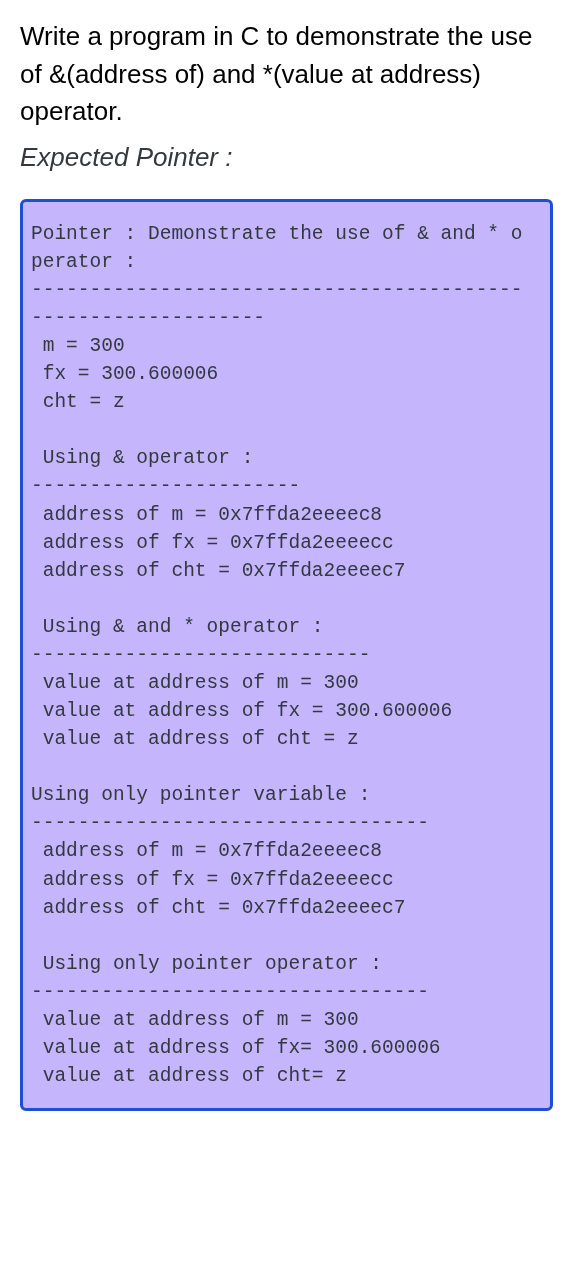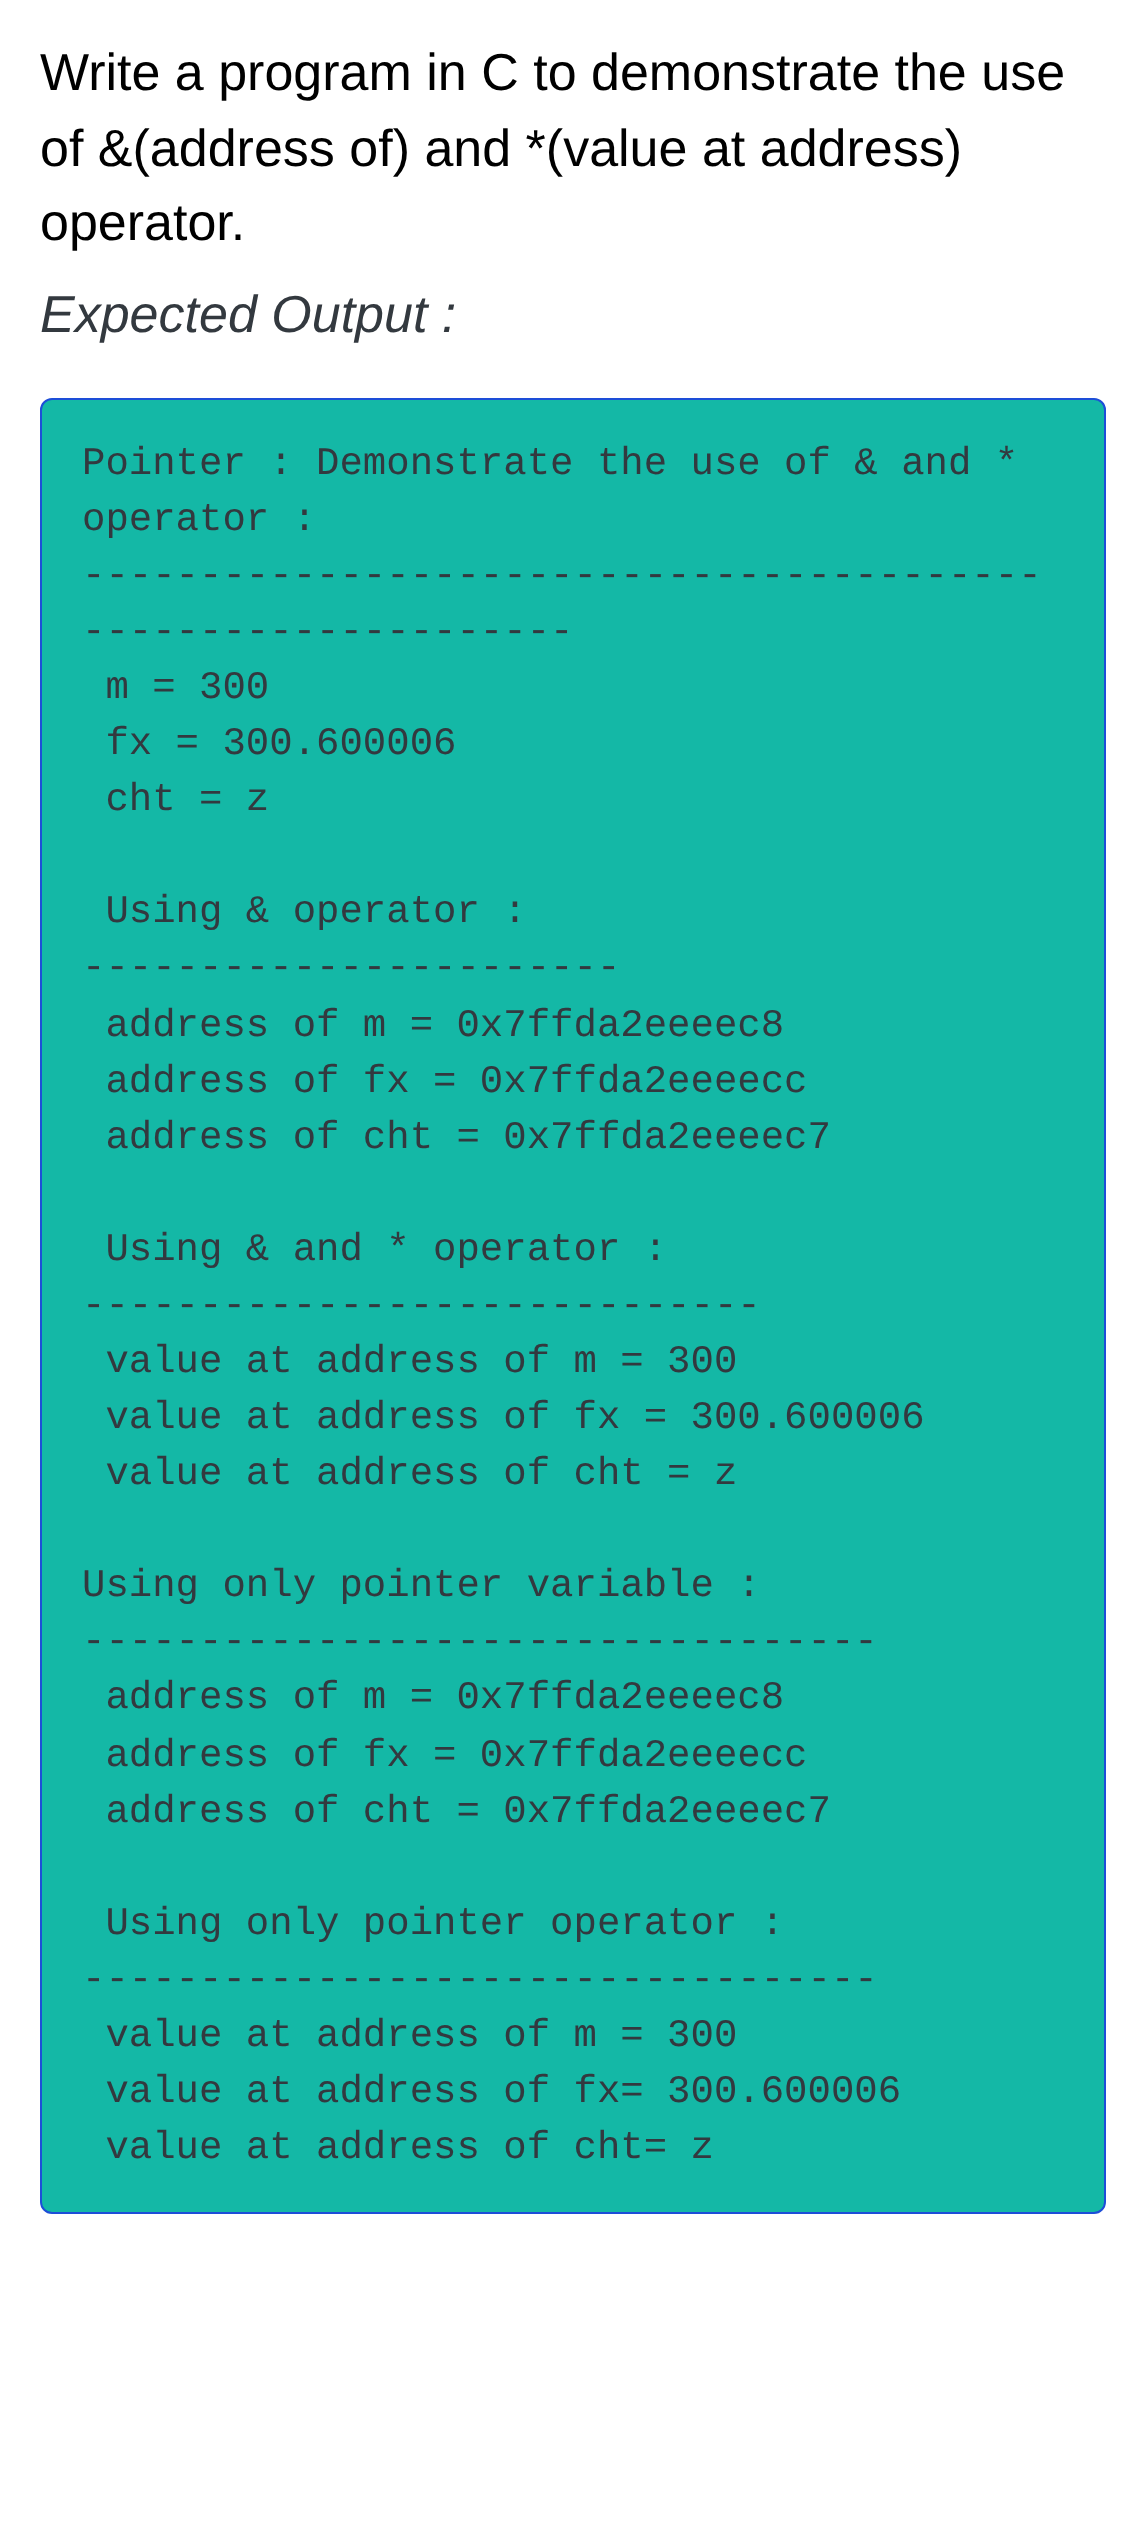--- a/index.html
+++ b/index.html
@@ -21,44 +21,44 @@
     margin-bottom: 8px;
   }
   .expected {
     font-size: 26px;
     line-height: 1.45;
     font-style: italic;
     color: #33393f;
     margin-bottom: 22px;
   }
   .codeblock {
-    border: 1px solid #1d4ed8;
+    border: 3px solid #1d4ed8;
     border-radius: 6px;
-    background: #14b8a6;
-    padding: 18px 20px 18px 20px;
+    background: #c4b5fd;
+    padding: 18px 20px 18px 8px;
     box-sizing: border-box;
   }
   .codeblock pre {
     margin: 0;
     font-family: "SFMono-Regular", Consolas, "Liberation Mono", Menlo, monospace;
     font-size: 19.5px;
     line-height: 1.44;
     color: #33393f;
     white-space: pre-wrap;
     word-break: break-all;
   }
 </style>
 </head>
 <body>
 
 <div class="page">
 
   <div class="prompt">Write a program in C to demonstrate the use of &amp;(address of) and *(value at address) operator.</div>
 
-  <div class="expected">Expected Output :</div>
+  <div class="expected">Expected Pointer :</div>
 
   <div class="codeblock">
     <pre>Pointer : Demonstrate the use of &amp; and * operator :
 --------------------------------------------------------------
  m = 300
  fx = 300.600006
  cht = z
 
  Using &amp; operator :
 -----------------------

